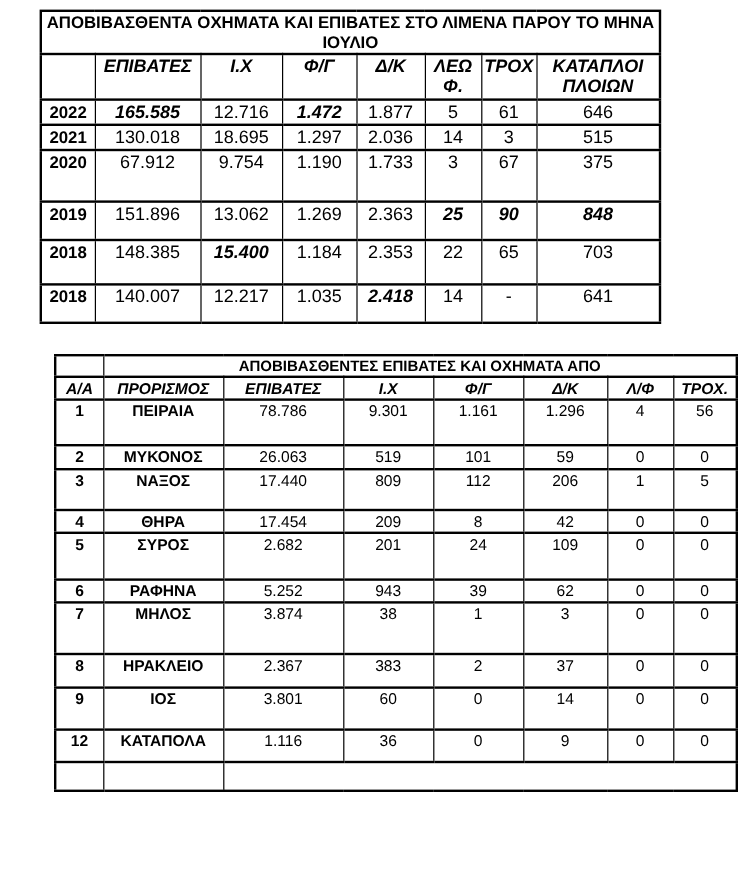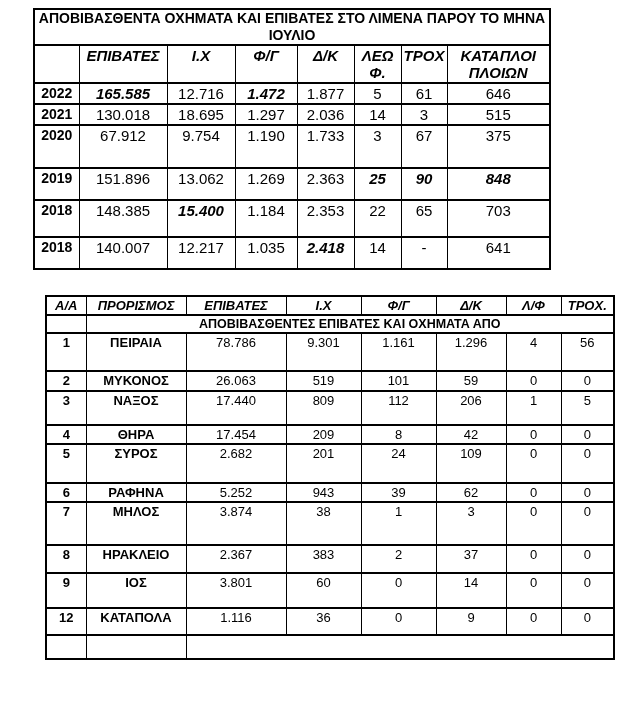--- a/index.html
+++ b/index.html
@@ -168,32 +168,32 @@
         <col style="width:100px">
         <col style="width:100px">
         <col style="width:75px">
     <col style="width:75px">
         <col style="width:70px">
         <col style="width:55px">
         <col style="width:53px">
   </colgroup>
   <tbody>
         <tr style="height:18px">
+    <td></td>
+    <td class="title-cell" colspan="7">ΑΠΟΒΙΒΑΣΘΕΝΤΕΣ ΕΠΙΒΑΤΕΣ  ΚΑΙ ΟΧΗΜΑΤΑ ΑΠΟ</td>
+  </tr>
+  <tr style="height:18px">
     <th class="b">Α/Α</th>
     <th class="b">ΠΡΟΡΙΣΜΟΣ</th>
     <th class="b">ΕΠΙΒΑΤΕΣ</th>
     <th class="b">Ι.Χ</th>
     <th class="b">Φ/Γ</th>
     <th class="b">Δ/Κ</th>
     <th class="b">Λ/Φ</th>
     <th class="b">ΤΡΟΧ.</th>
-  </tr>
-  <tr style="height:18px">
-    <td></td>
-    <td class="title-cell" colspan="7">ΑΠΟΒΙΒΑΣΘΕΝΤΕΣ ΕΠΙΒΑΤΕΣ  ΚΑΙ ΟΧΗΜΑΤΑ ΑΠΟ</td>
   </tr>
   <tr style="height:38px">
     <td class="num-cell">1</td>
     <td class="dest-cell">ΠΕΙΡΑΙΑ</td>
     <td>78.786</td>
     <td>9.301</td>
     <td>1.161</td>
     <td>1.296</td>
     <td>4</td>
     <td>56</td>

